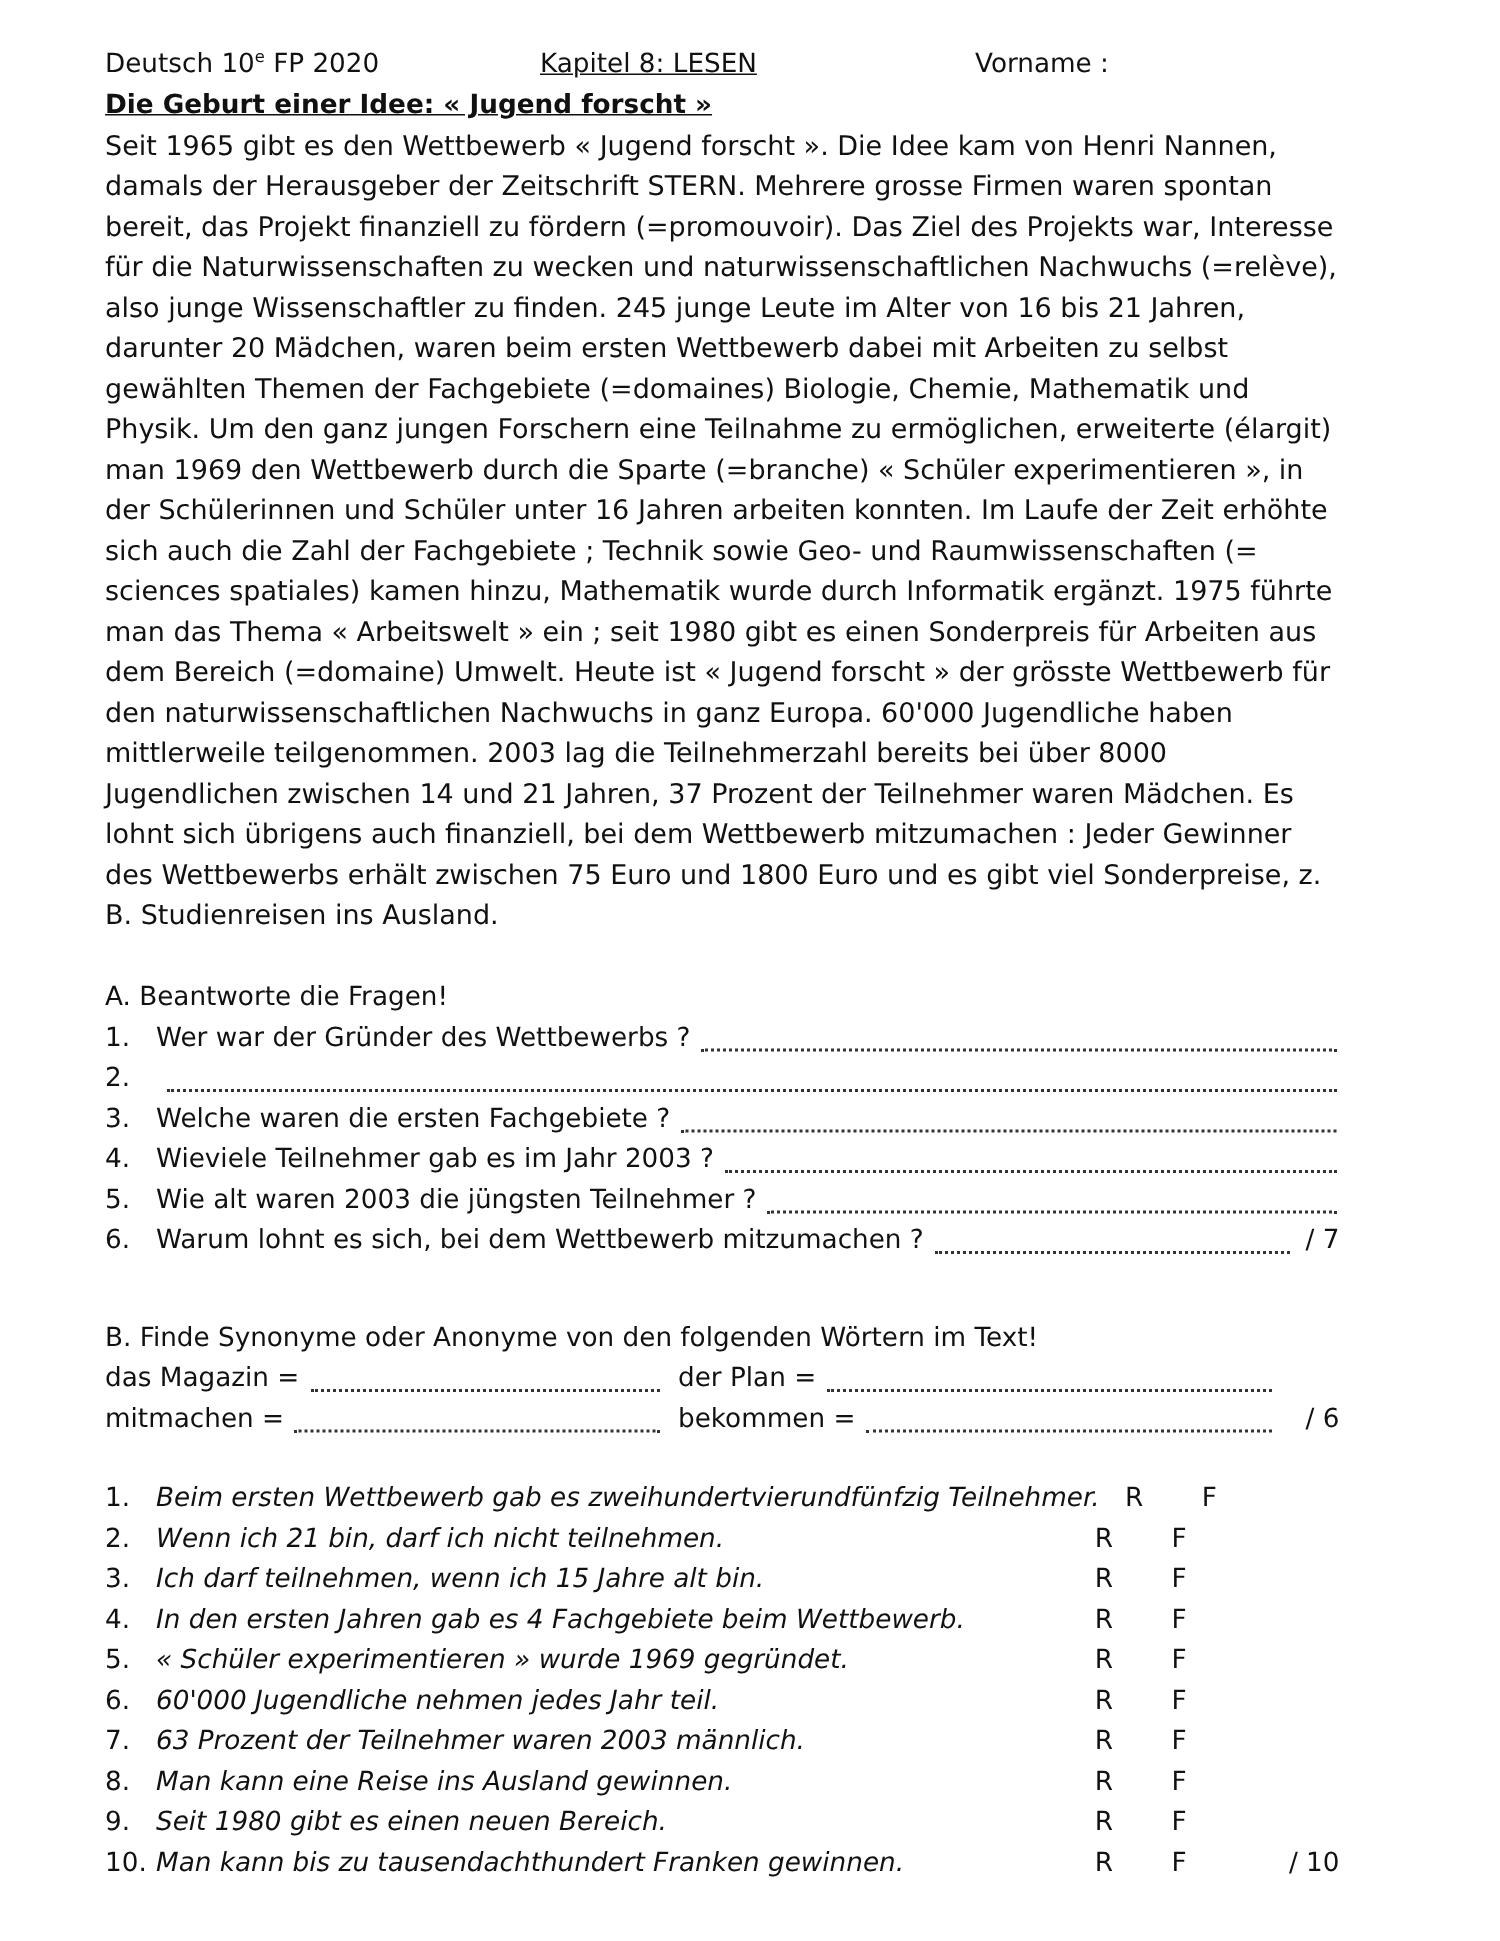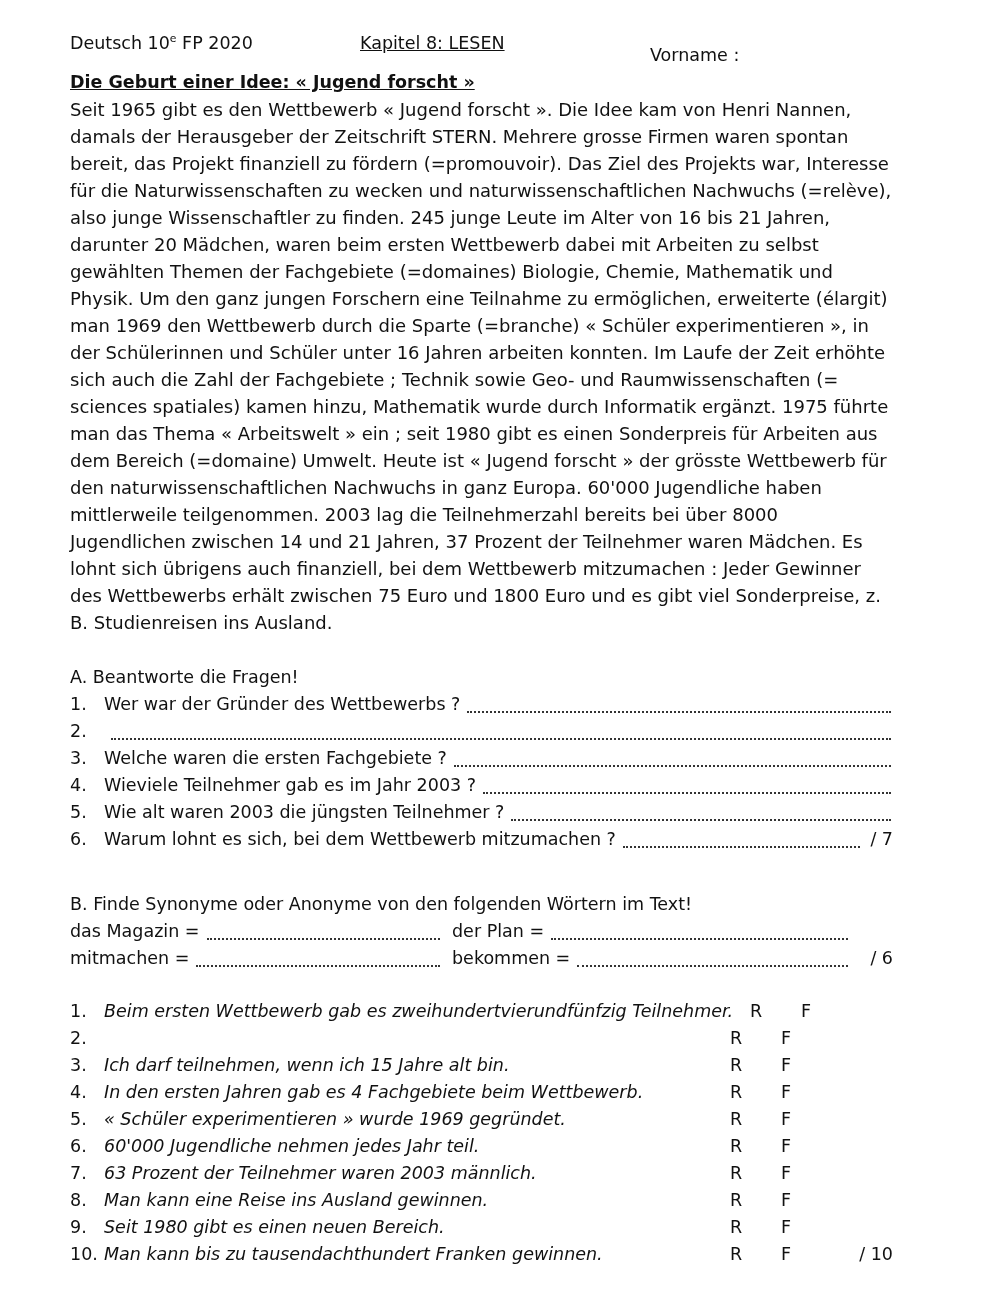--- a/index.html
+++ b/index.html
@@ -17,21 +17,21 @@
     line-height: 27px;
     color: #111111;
     background: #ffffff;
   }
   
   .header-row { display: flex; }
   .h-course { width: 290px; white-space: nowrap; }
   .h-course sup { font-size: 0.62em; line-height: 0; }
   .h-chapter { width: 290px; white-space: nowrap; }
   .h-chapter span { text-decoration: underline; }
-  .h-name { flex: 1; white-space: nowrap; margin-top: 12px; }
+  .h-name { flex: 1; white-space: nowrap; }
   
   .doc-title-row { }
   .doc-title {
     font-weight: bold;
     text-decoration: underline;
   }
   
   .reading {
     font-size: 18px;
     line-height: 27px;
@@ -156,20 +156,21 @@
           <span class="num">1.</span>
           <span class="c-sent">Beim ersten Wettbewerb gab es zweihundertvierundfünfzig Teilnehmer.</span>
         </span>
       <span class="col-r">R</span>
       <span class="col-f">F</span>
       <span class="col-score"></span>
     </div>
     <div class="c-row">
       <span class="c-text">
           <span class="num">2.</span>
+          <span class="c-sent">Wenn ich 21 bin, darf ich nicht teilnehmen.</span>
         </span>
       <span class="col-r">R</span>
       <span class="col-f">F</span>
       <span class="col-score"></span>
     </div>
     <div class="c-row">
       <span class="c-text">
           <span class="num">3.</span>
           <span class="c-sent">Ich darf teilnehmen, wenn ich 15 Jahre alt bin.</span>
         </span>

